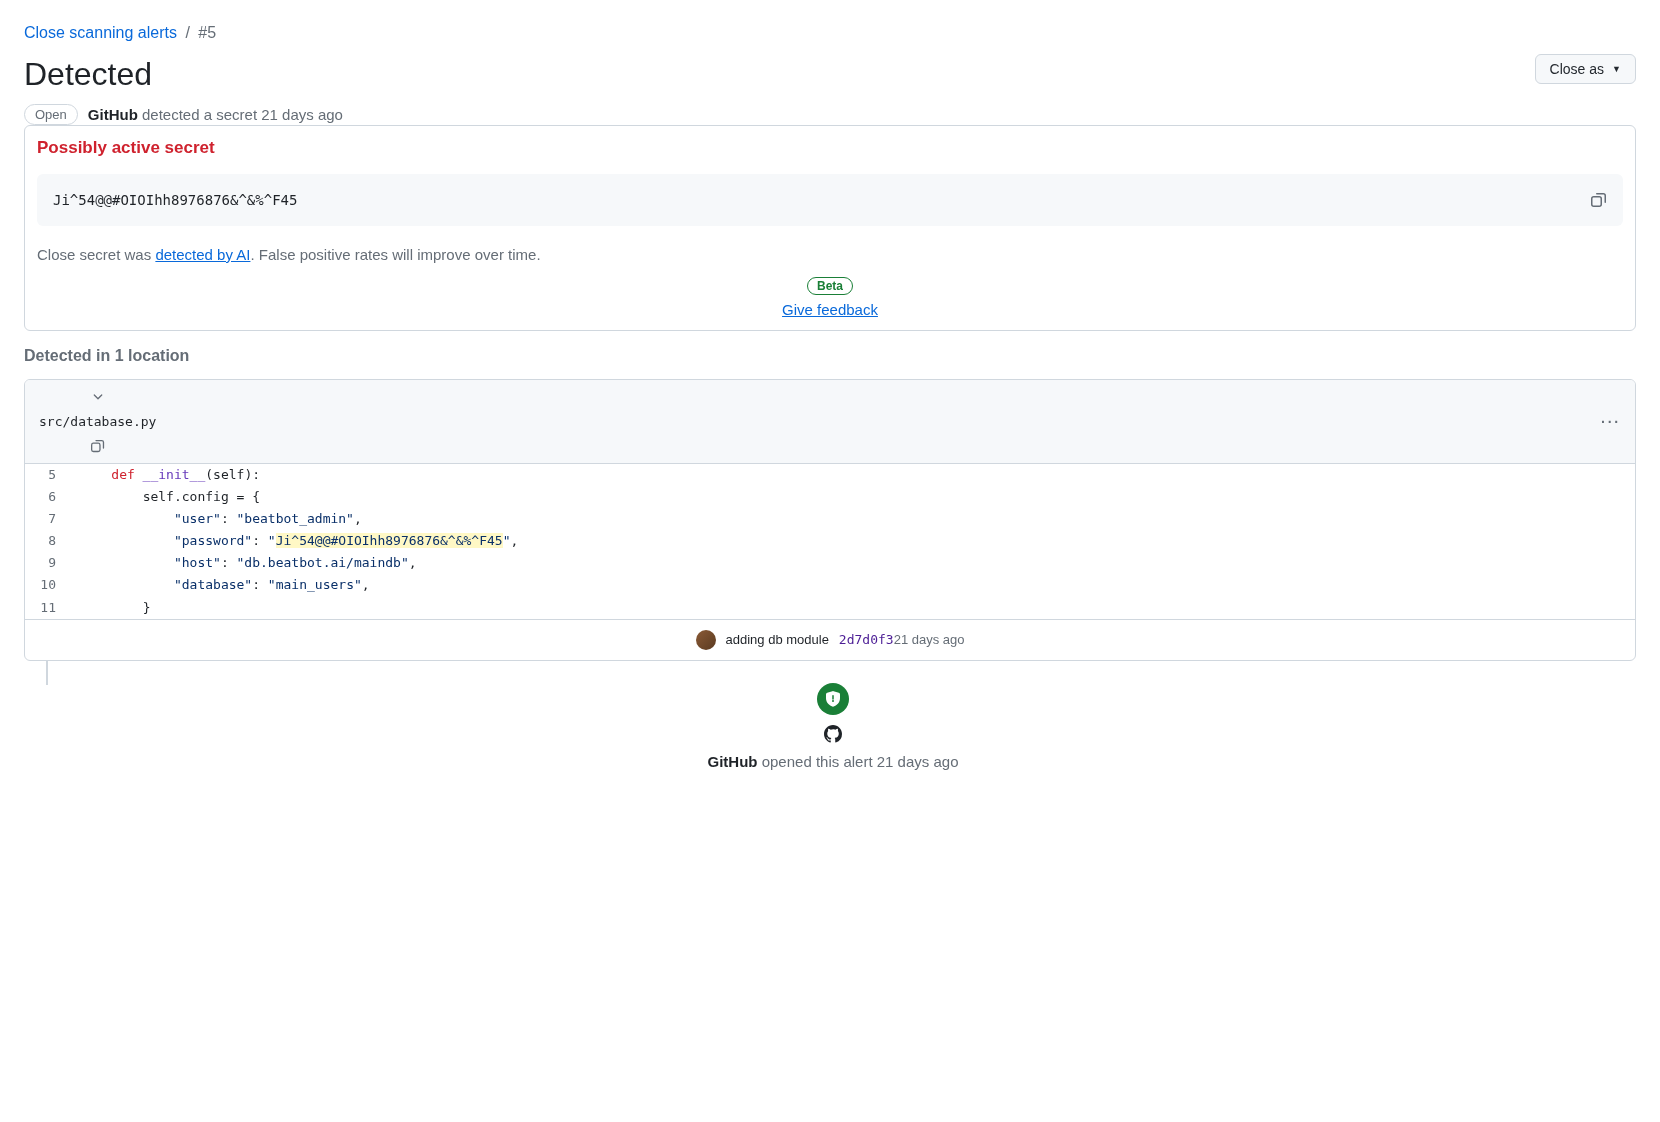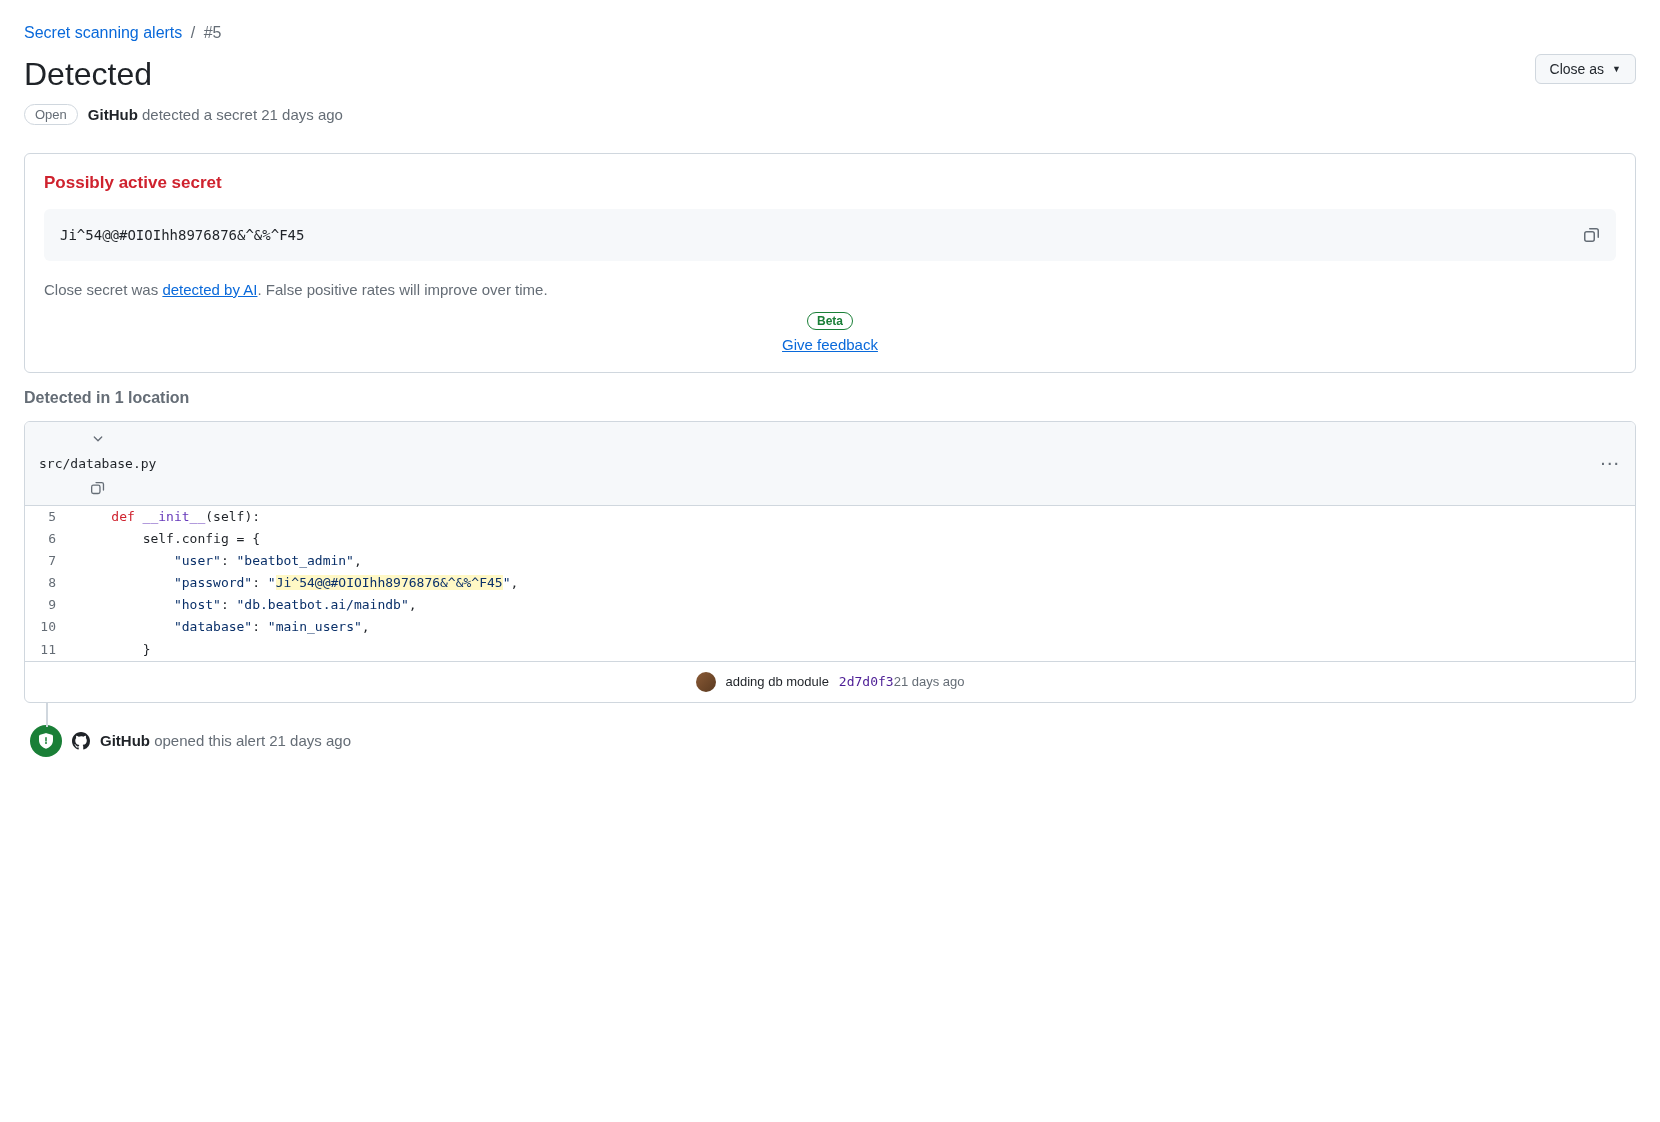--- a/index.html
+++ b/index.html
@@ -57,22 +57,21 @@
     font-size: 13px;
     font-weight: 500;
     color: #656d76;
     background: #ffffff;
   }
   .subhead .bold { color: #1f2328; font-weight: 600; }
 
   .panel {
     border: 1px solid #d0d7de;
     border-radius: 6px;
-    margin-top: 28px;
-    padding: 19px;
+    padding: 12px;
   }
   .panel-title {
     color: #cf222e;
     font-weight: 600;
     font-size: 17px;
     margin-bottom: 16px;
   }
   .secret-box {
     background: #f6f8fa;
     border-radius: 6px;
@@ -200,36 +199,37 @@
     top: -22px;
     height: 24px;
     width: 2px;
     background: #d0d7de;
   }
   .timeline-row {
     display: flex;
     align-items: center;
     gap: 10px;
     font-size: 15px;
+    flex-direction: column;
   }
   .shield {
     width: 32px; height: 32px; border-radius: 50%;
     background: #1a7f37;
     display: flex; align-items: center; justify-content: center;
     flex-shrink: 0;
   }
   .gh-logo { display:inline-flex; color:#1f2328; }
   .gh-name { font-weight: 600; color: #1f2328; }
   .muted { color: #656d76; }
 </style>
 </head>
 <body>
 
 <div class="breadcrumb">
-  <a href="#">Secret scanning alerts</a>
+  <a href="#">Close scanning alerts</a>
   <span class="sep">/</span>
   <span class="current">#5</span>
 </div>
 
 <div class="header-row">
   <h1 class="title">Detected</h1>
   <button class="close-btn">
     <span>Close as</span>
     <span class="tri">▼</span>
   </button>

